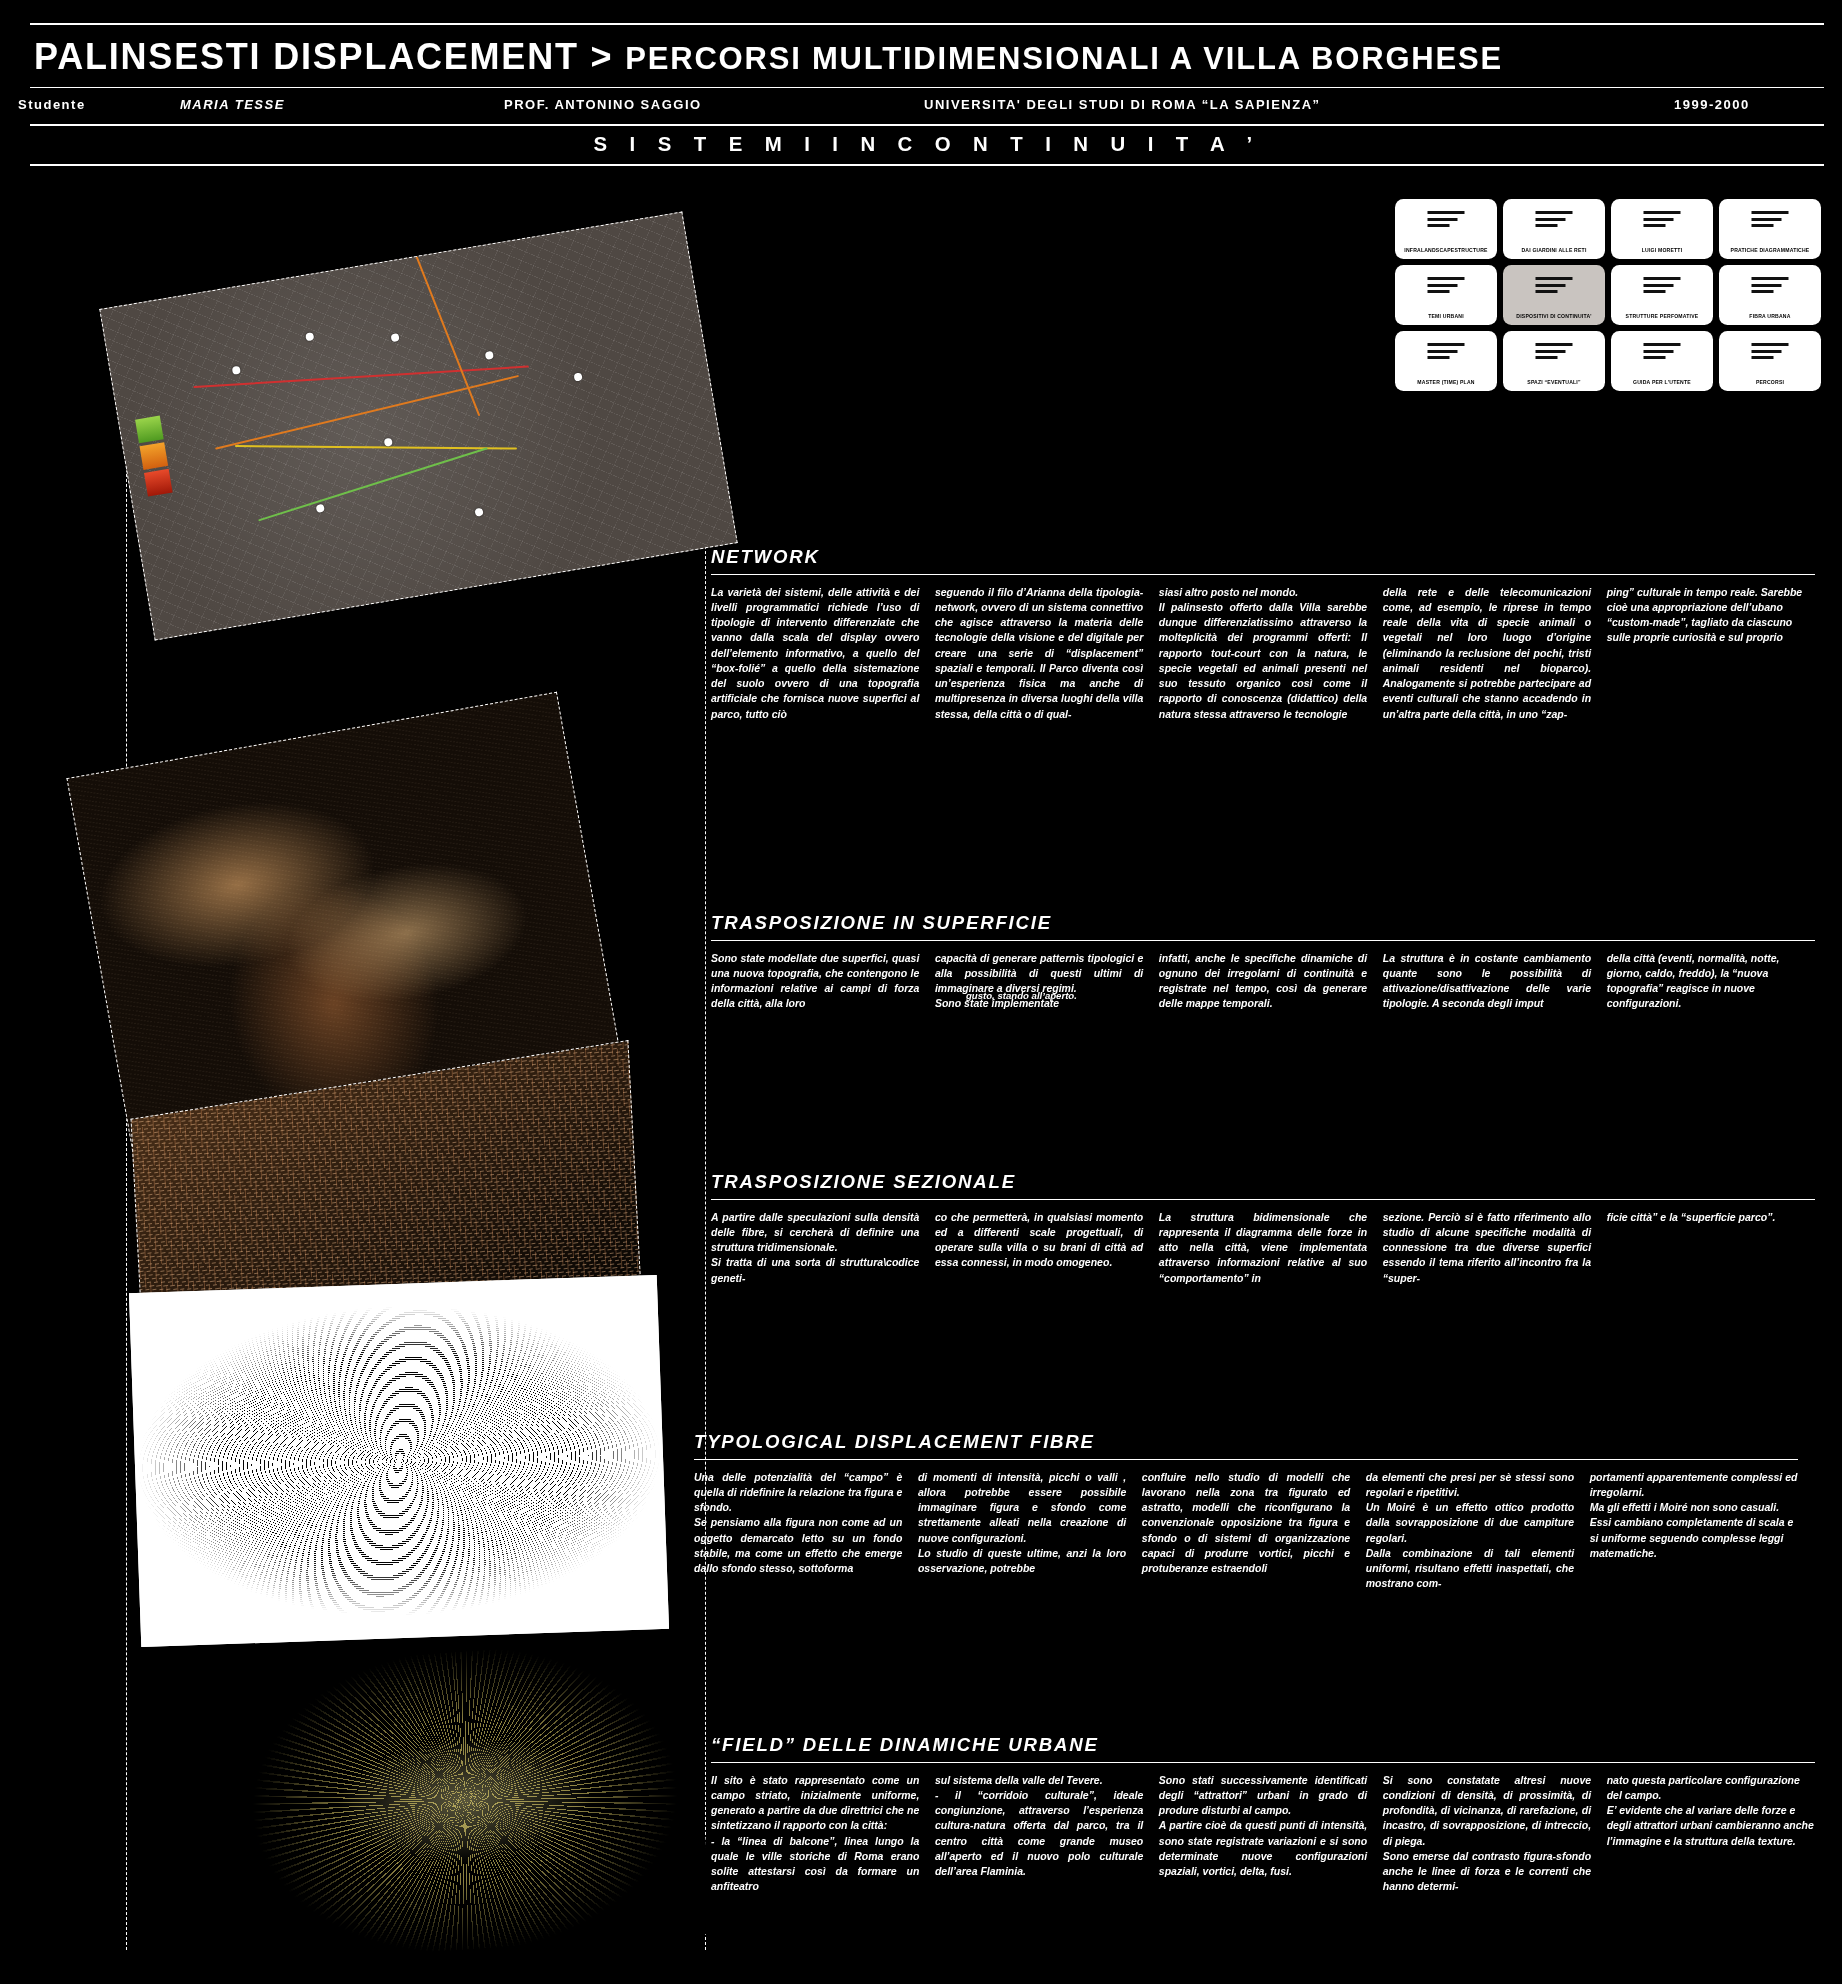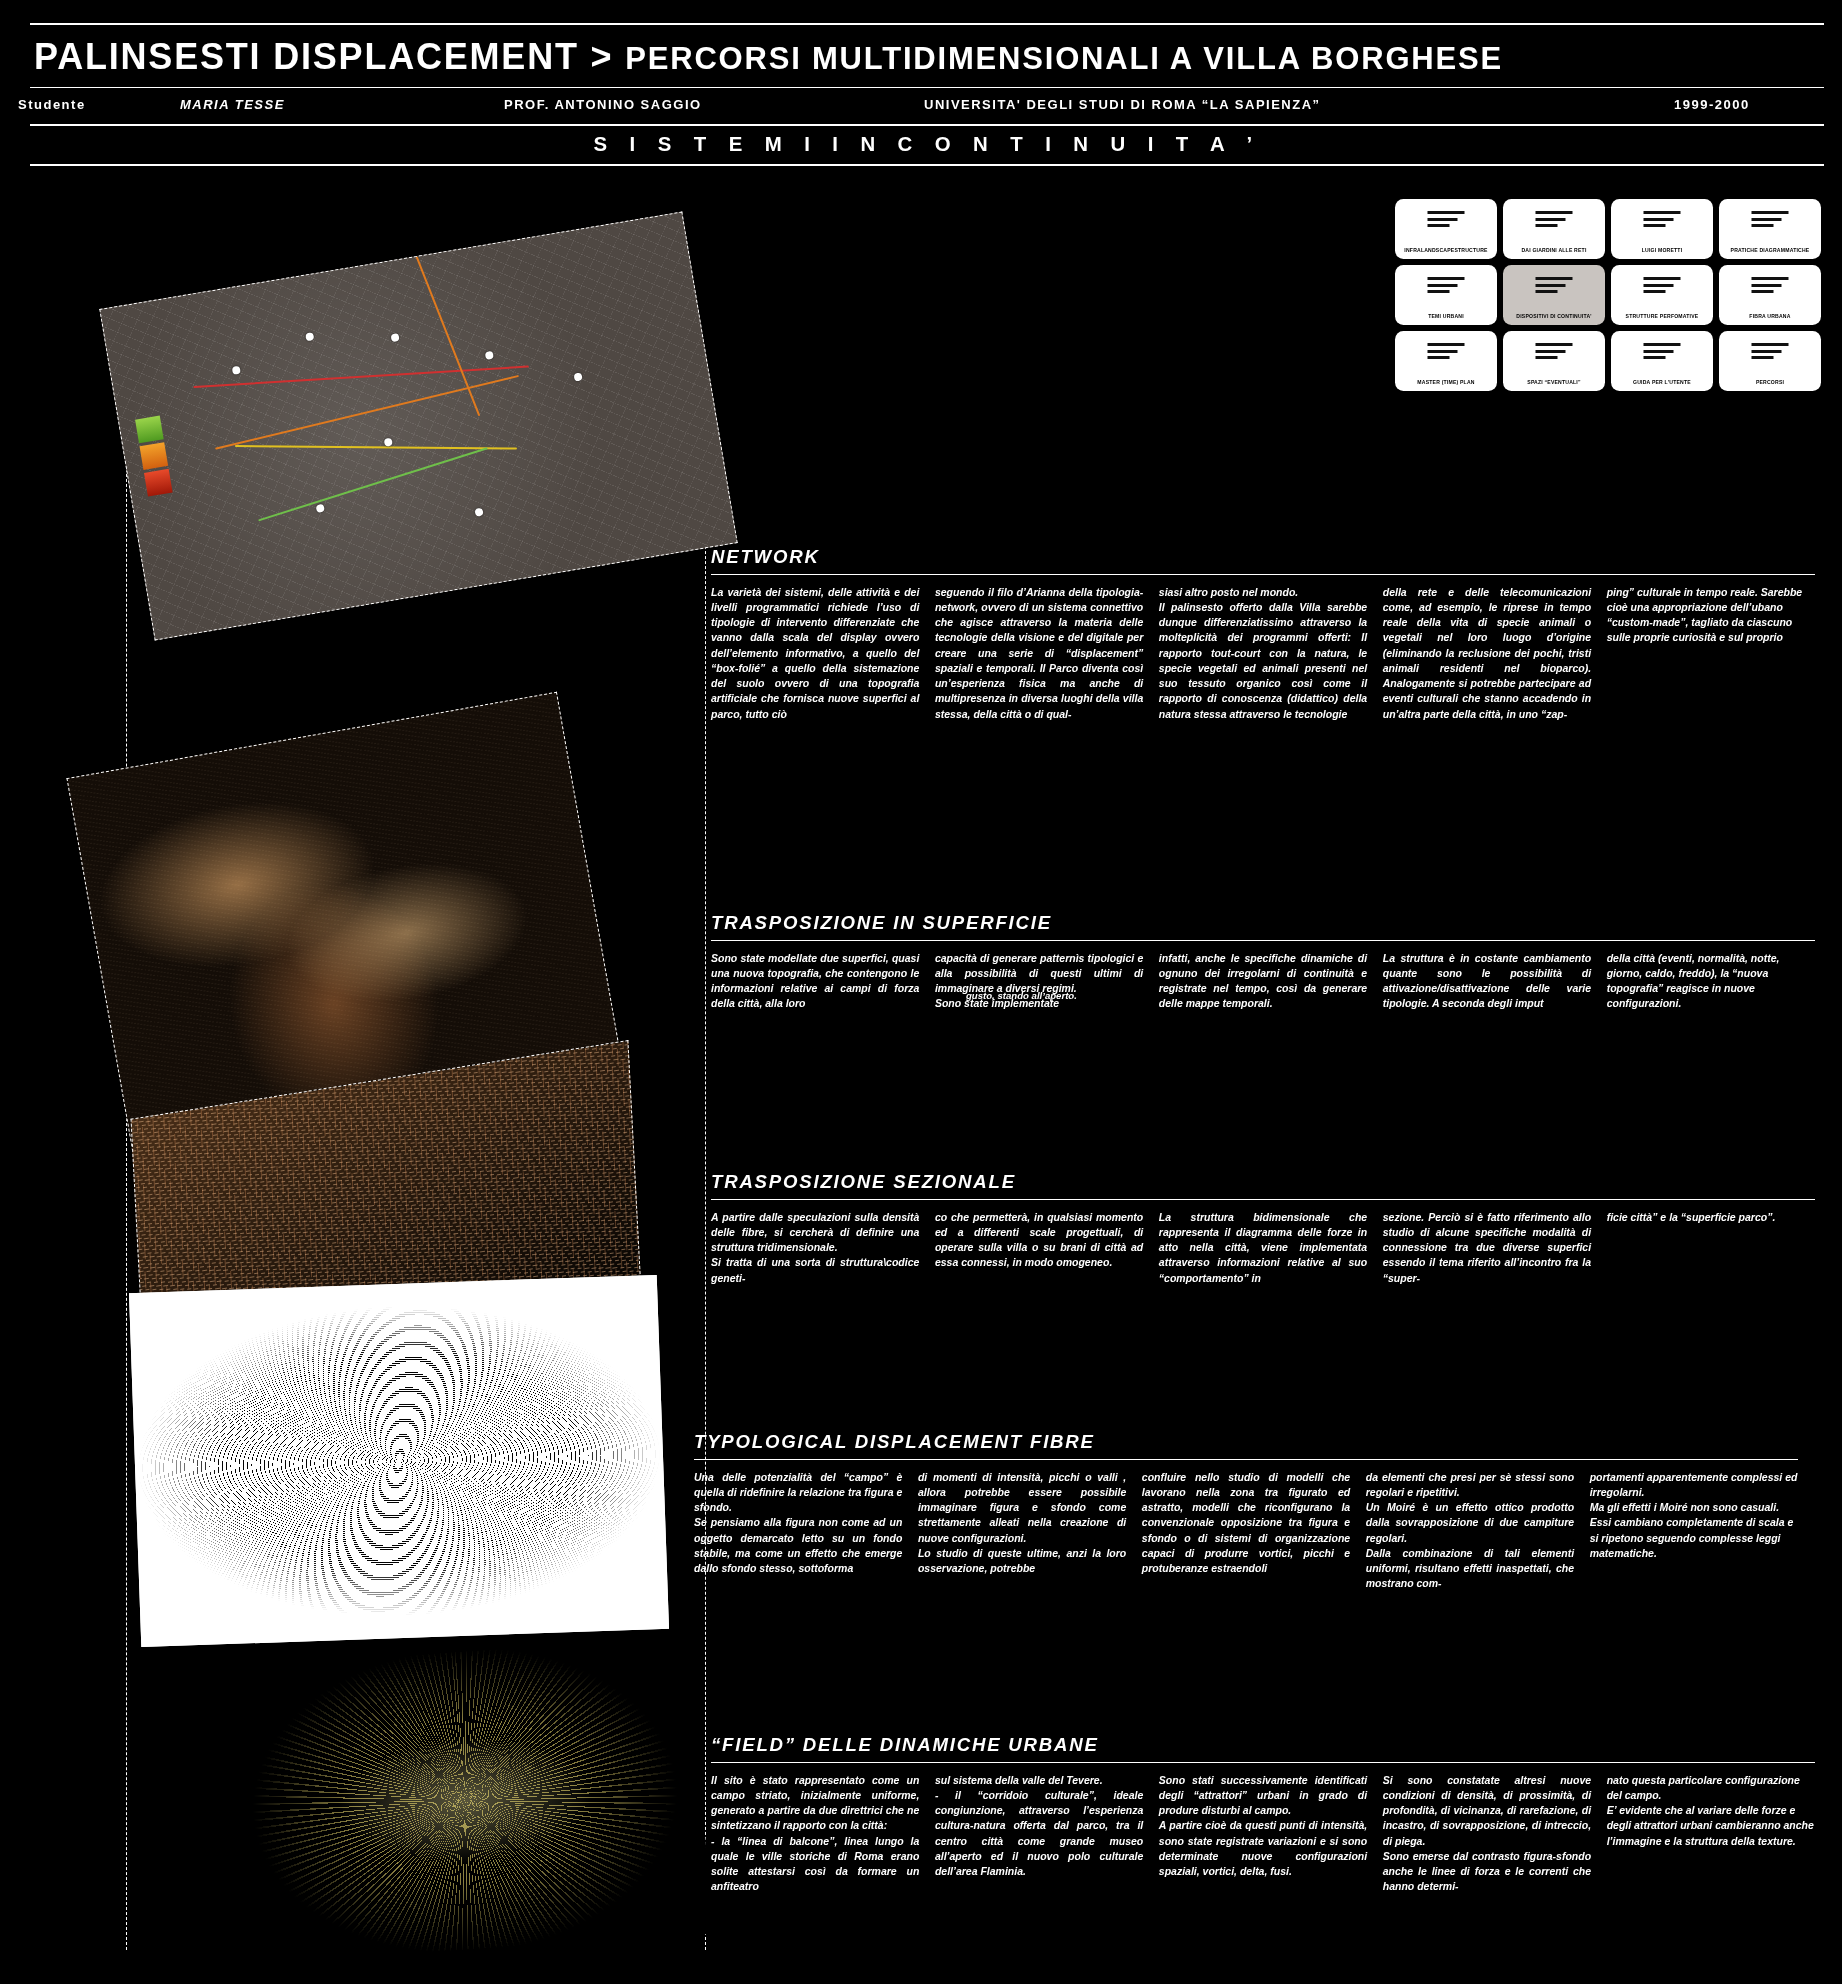--- a/index.html
+++ b/index.html
@@ -484,21 +484,21 @@
       <div class="col" style="width:211px;">Una delle potenzialità del “campo” è quella di ridefinire la relazione tra figura e sfondo.
 Se pensiamo alla figura non come ad un oggetto demarcato letto su un fondo stabile, ma come un effetto che emerge dallo sfondo stesso, sottoforma</div>
       <div class="col" style="width:211px;">di momenti di intensità, picchi o valli , allora potrebbe essere possibile immaginare figura e sfondo come strettamente alleati nella creazione di nuove configurazioni.
 Lo studio di queste ultime, anzi la loro osservazione, potrebbe</div>
       <div class="col" style="width:211px;">confluire nello studio di modelli che lavorano nella zona tra figurato ed astratto, modelli che riconfigurano la convenzionale opposizione tra figura e sfondo o di sistemi di organizzazione capaci di produrre vortici, picchi e protuberanze estraendoli</div>
       <div class="col" style="width:211px;">da elementi che presi per sè stessi sono regolari e ripetitivi.
 Un Moiré è un effetto ottico prodotto dalla sovrapposizione di due campiture regolari.
 Dalla combinazione di tali elementi uniformi, risultano effetti inaspettati, che mostrano com-</div>
       <div class="col lastcol" style="width:211px;">portamenti apparentemente complessi ed irregolarni.
 Ma gli effetti i Moiré non sono casuali.
-Essi cambiano completamente di scala e si ripetono seguendo complesse leggi matematiche.</div>
+Essi cambiano completamente di scala e si uniforme seguendo complesse leggi matematiche.</div>
     </div>
   </div>
 
   <div class="section" style="left:705px; top:1728px; width:1104px;">
     <div class="section-title">“FIELD” DELLE DINAMICHE URBANE</div>
     <div class="section-rule"></div>
     <div class="cols">
       <div class="col" style="width:211px;">Il sito è stato rappresentato come un campo striato, inizialmente uniforme, generato a partire da due direttrici che ne sintetizzano il rapporto con la città:
 - la “linea di balcone”, linea lungo la quale le ville storiche di Roma erano solite attestarsi così da formare un anfiteatro</div>
       <div class="col" style="width:211px;">sul sistema della valle del Tevere.

